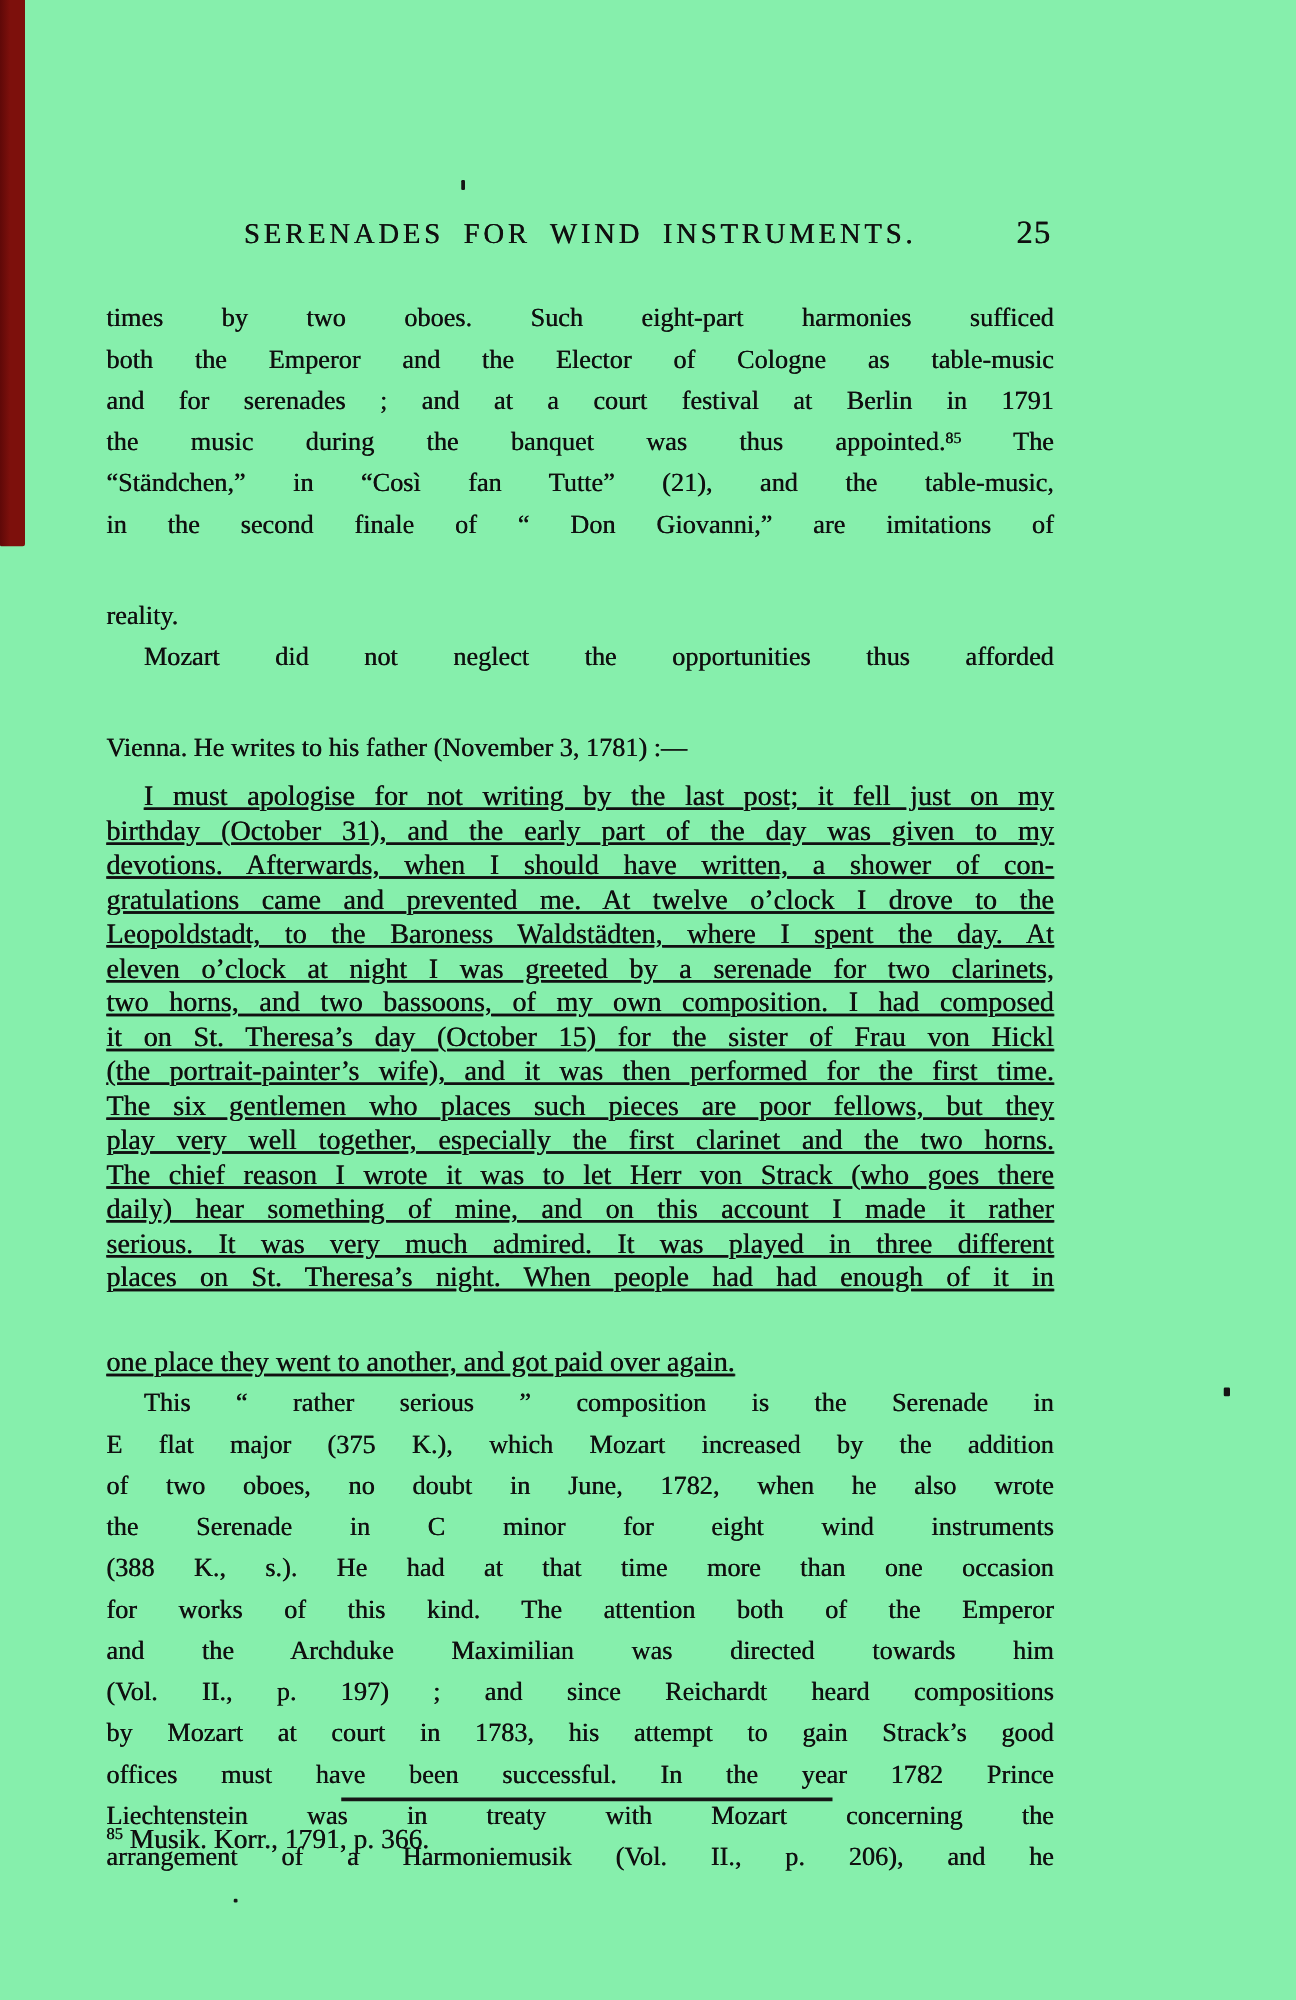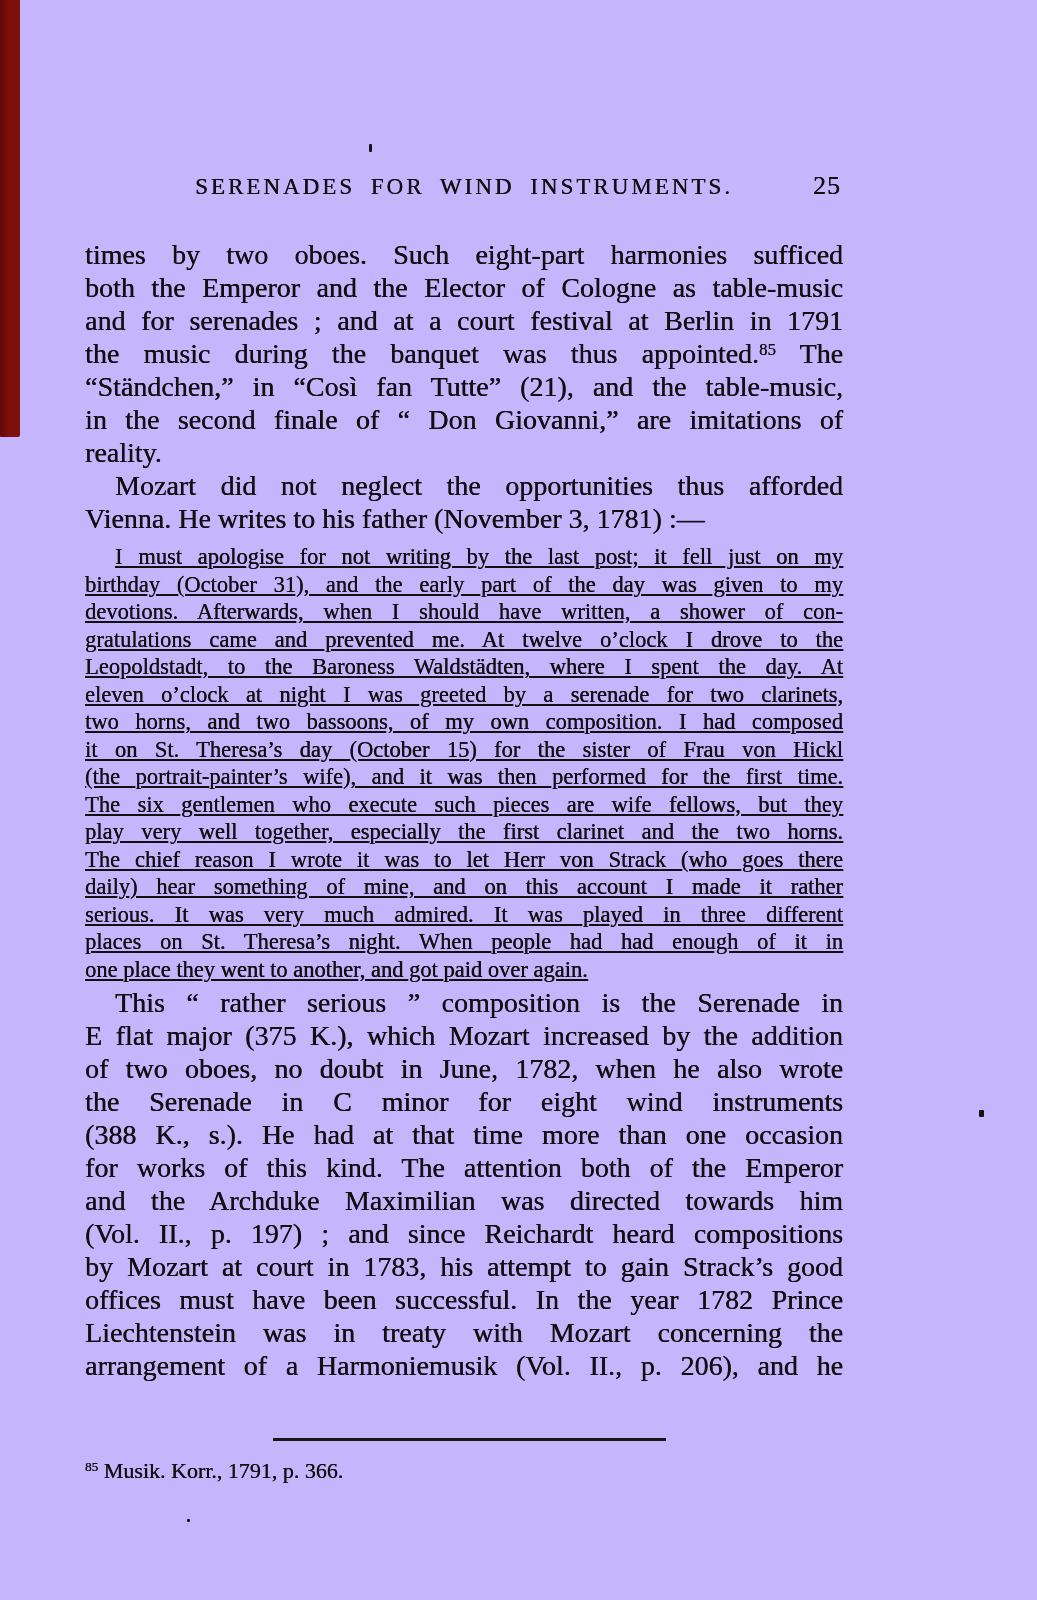--- a/index.html
+++ b/index.html
@@ -1,19 +1,19 @@
 <!DOCTYPE html>
 <html><head>
 <meta charset="utf-8">
 <style>
   html,body { margin:0; padding:0; background:#e8e8e8; }
   .page {
     position:relative;
     width:1037px; height:1600px;
-    background:#c4b5fd;
+    background:#86efac;
     font-family:"Liberation Serif","DejaVu Serif",serif;
     color:#101010;
     overflow:hidden;
   }
   .ink { text-shadow:0.35px 0 0 currentColor; }
 
   
   .book-edge {
     position:absolute; left:0; top:0;
     width:20px; height:437px;
@@ -28,23 +28,23 @@
   }
   .page-number { position:absolute; right:2px; top:-3px; font-size:26px; letter-spacing:1px; }
 
   
   .text-column { position:absolute; left:85px; top:238px; width:758px; }
   .line {
     text-align:justify;
     text-align-last:justify;
     white-space:normal;
   }
-  .sec-body .line { font-size:28px; line-height:33px; height:33px; }
+  .sec-body .line { font-size:21px; line-height:33px; height:33px; }
   .sec-quote .line { font-size:22.5px; line-height:27.5px; height:27.5px; }
-  .line.short { text-align-last:left; }
+  .line.short { text-align-last:left;margin-top:40px; }
   .line.indent { padding-left:30px; }
   .sec-quote { margin-top:8px;text-decoration:underline; }
   .sec-quote + .sec-body { margin-top:3px; }
   sup { font-size:60%; line-height:0; vertical-align:baseline; position:relative; top:-0.5em; letter-spacing:0; }
 
   
   .footnote-rule {
     position:absolute; left:273px; top:1438px;
     width:393px; height:3px; background:#161616;
   }
@@ -85,21 +85,21 @@
       <div class="sec-quote">
         <div class="line ink indent">I must apologise for not writing by the last post; it fell just on my</div>
         <div class="line ink">birthday (October 31), and the early part of the day was given to my</div>
         <div class="line ink">devotions. Afterwards, when I should have written, a shower of con-</div>
         <div class="line ink">gratulations came and prevented me. At twelve o’clock I drove to the</div>
         <div class="line ink">Leopoldstadt, to the Baroness Waldstädten, where I spent the day. At</div>
         <div class="line ink">eleven o’clock at night I was greeted by a serenade for two clarinets,</div>
         <div class="line ink">two horns, and two bassoons, of my own composition. I had composed</div>
         <div class="line ink">it on St. Theresa’s day (October 15) for the sister of Frau von Hickl</div>
         <div class="line ink">(the portrait-painter’s wife), and it was then performed for the first time.</div>
-        <div class="line ink">The six gentlemen who execute such pieces are wife fellows, but they</div>
+        <div class="line ink">The six gentlemen who places such pieces are poor fellows, but they</div>
         <div class="line ink">play very well together, especially the first clarinet and the two horns.</div>
         <div class="line ink">The chief reason I wrote it was to let Herr von Strack (who goes there</div>
         <div class="line ink">daily) hear something of mine, and on this account I made it rather</div>
         <div class="line ink">serious. It was very much admired. It was played in three different</div>
         <div class="line ink">places on St. Theresa’s night. When people had had enough of it in</div>
         <div class="line ink short">one place they went to another, and got paid over again.</div>
       </div>
       <div class="sec-body">
         <div class="line ink indent">This “ rather serious ” composition is the Serenade in</div>
         <div class="line ink">E flat major (375 K.), which Mozart increased by the addition</div>

